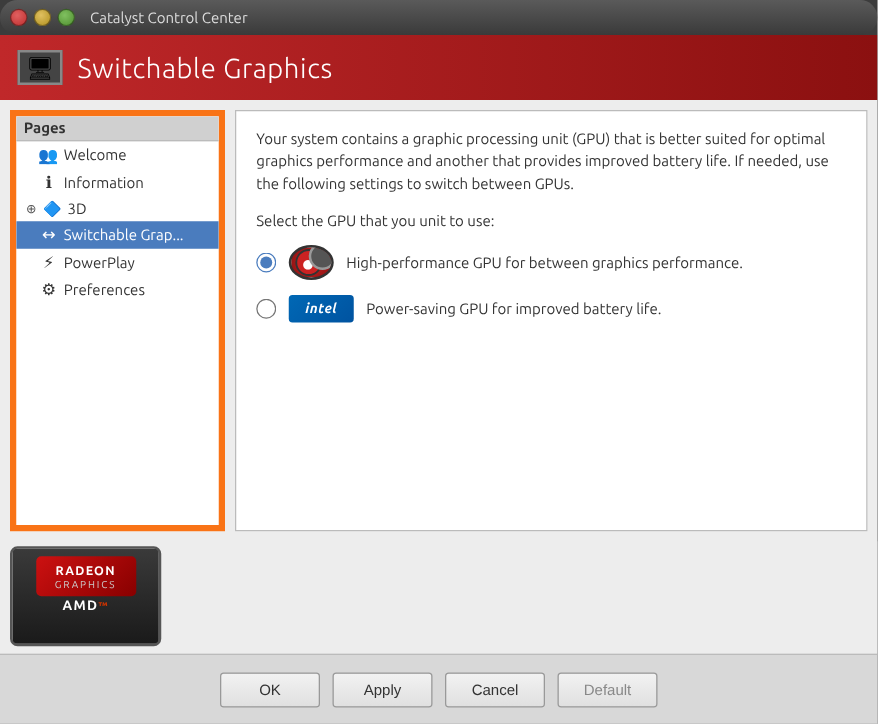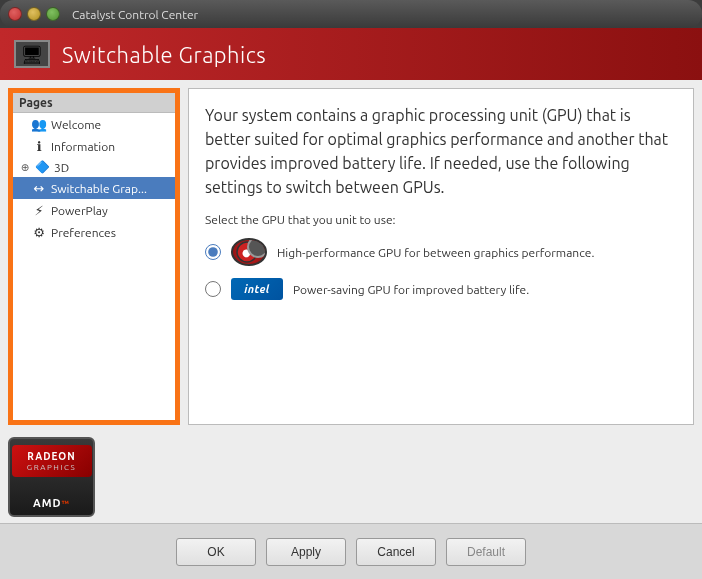--- a/index.html
+++ b/index.html
@@ -152,21 +152,21 @@
 
     
     .content {
       flex: 1;
       background: white;
       border: 1px solid #bbb;
       padding: 14px 16px;
       overflow-y: auto;
     }
     .content-desc {
-      font-size: 16px;
+      font-size: 12px;
       color: #333;
       line-height: 1.5;
       margin-bottom: 14px;
     }
     .content-select-label {
       font-size: 12px;
       color: #333;
       margin-bottom: 12px;
     }
     .radio-option {
@@ -221,29 +221,29 @@
       font-size: 10px;
       font-weight: bold;
       font-style: italic;
       letter-spacing: 0.5px;
     }
     .radio-label {
       font-size: 12px;
       color: #333;
     }
     .radeon-logo {
-      width: 87px;
+      width: 121px;
       height: 80px;
       background: linear-gradient(to bottom, #3a3a3a, #1a1a1a);
       border-radius: 6px;
       border: 2px solid #555;
       display: flex;
       flex-direction: column;
       align-items: center;
-      justify-content: space-between;
+      justify-content: flex-start;
       padding: 6px;
       gap: 2px;
     }
     .radeon-top {
       width: 80px;
       height: 32px;
       background: linear-gradient(135deg, #cc1111, #880000);
       border-radius: 4px;
       display: flex;
       align-items: center;

